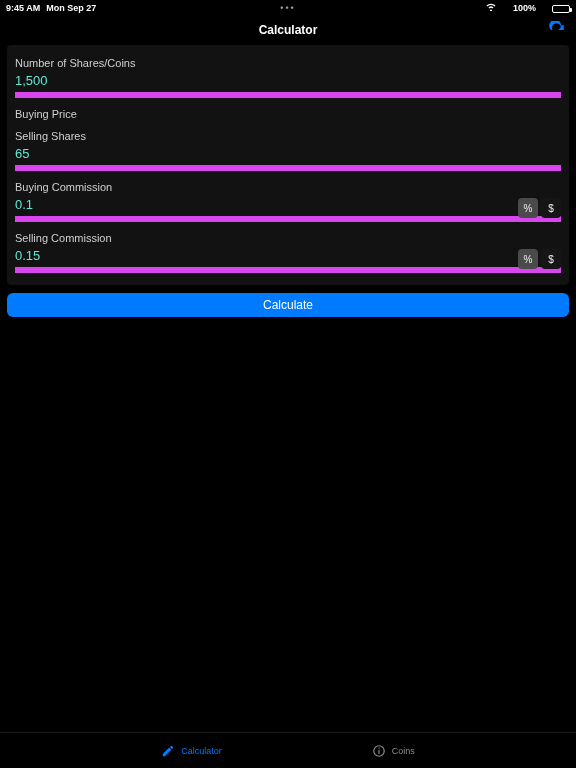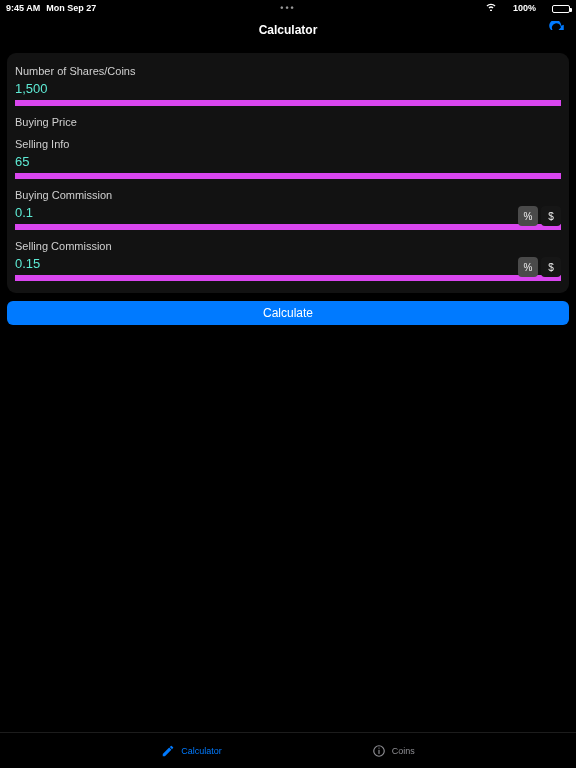--- a/index.html
+++ b/index.html
@@ -68,22 +68,22 @@
     .refresh-btn {
       position: absolute;
       right: 10px;
       width: 18px;
       height: 18px;
       cursor: pointer;
     }
     
     .card {
       background: #121212;
-      margin: 8px 7px 0 7px;
-      border-radius: 9px;
+      margin: 0 7px 0 7px;
+      border-radius: 4px;
       padding: 12px 8px 10px 8px;
     }
     .field {
       margin-bottom: 10px;
       position: relative;
     }
     .field-label {
       font-size: 11px;
       color: #d0d0d0;
       margin-bottom: 2px;
@@ -201,21 +201,21 @@
   <div class="field">
     <label class="field-label">Number of Shares/Coins</label>
     <input class="field-input" value="1,500" style="">
   </div>
 
   <div class="field">
     <label class="field-label">Buying Price</label>
   </div>
 
   <div class="field">
-    <label class="field-label">Selling Info</label>
+    <label class="field-label">Selling Shares</label>
     <input class="field-input" value="65" style="">
   </div>
 
   <div class="field field-with-toggle">
     <label class="field-label">Buying Commission</label>
     <input class="field-input" value="0.1" style="">
     <div class="toggle-group">
       <button class="toggle-btn">%</button>
       <button class="toggle-btn">$</button>
     </div>

